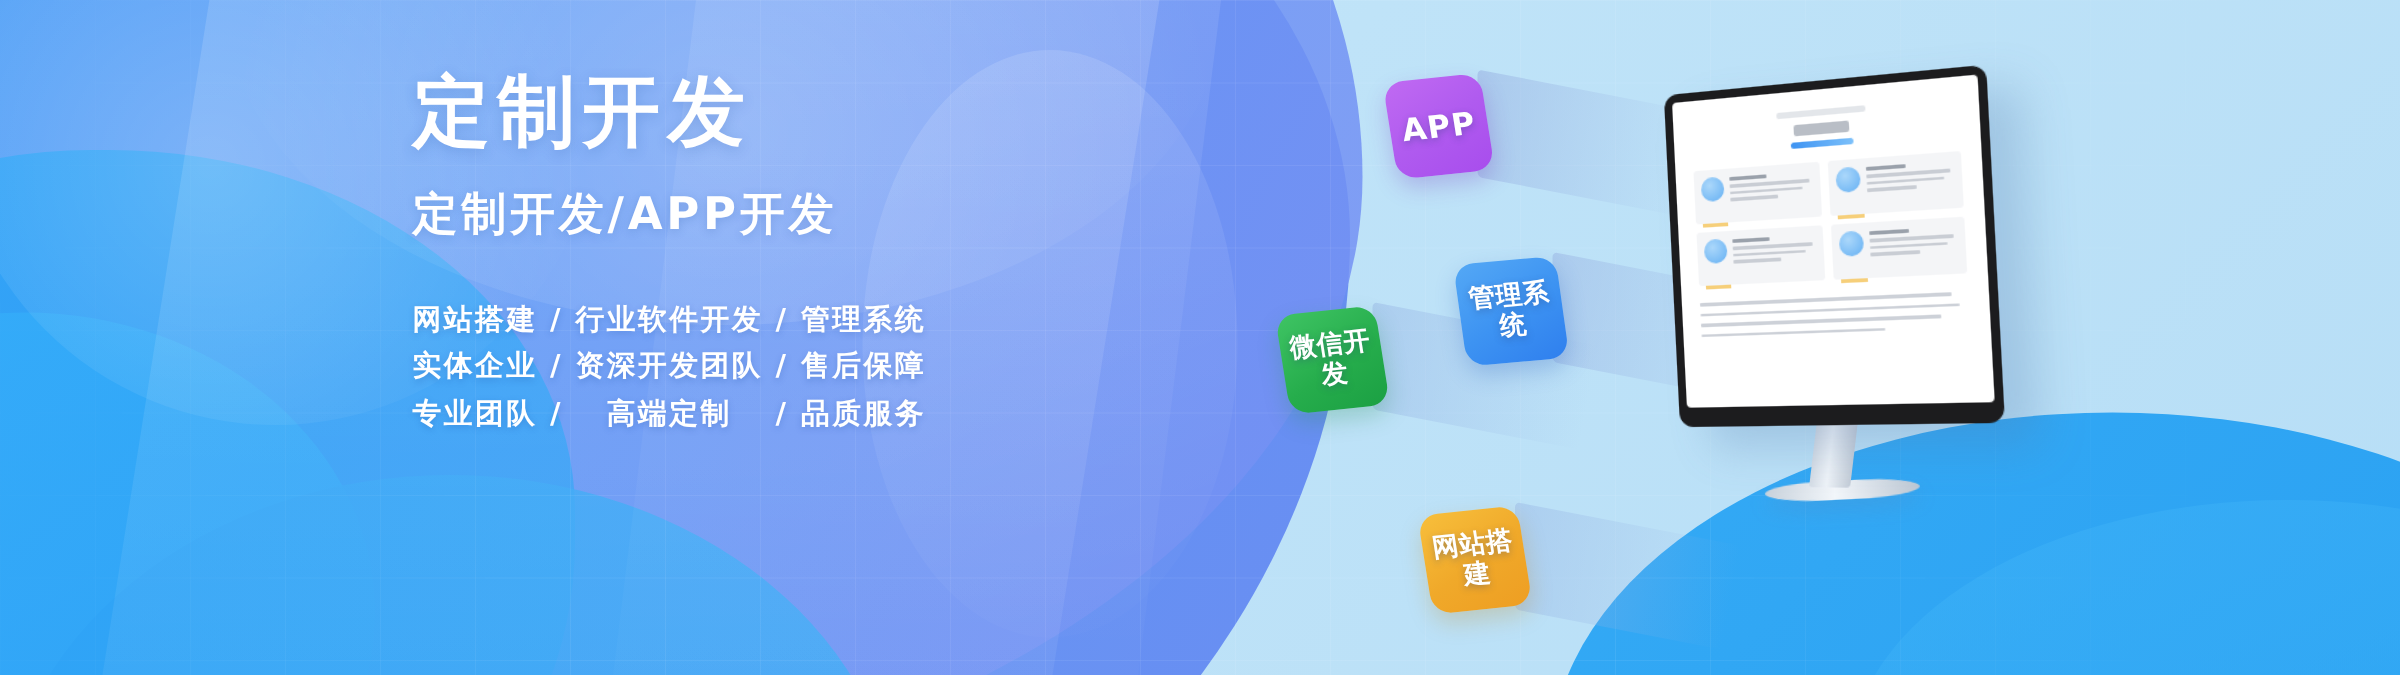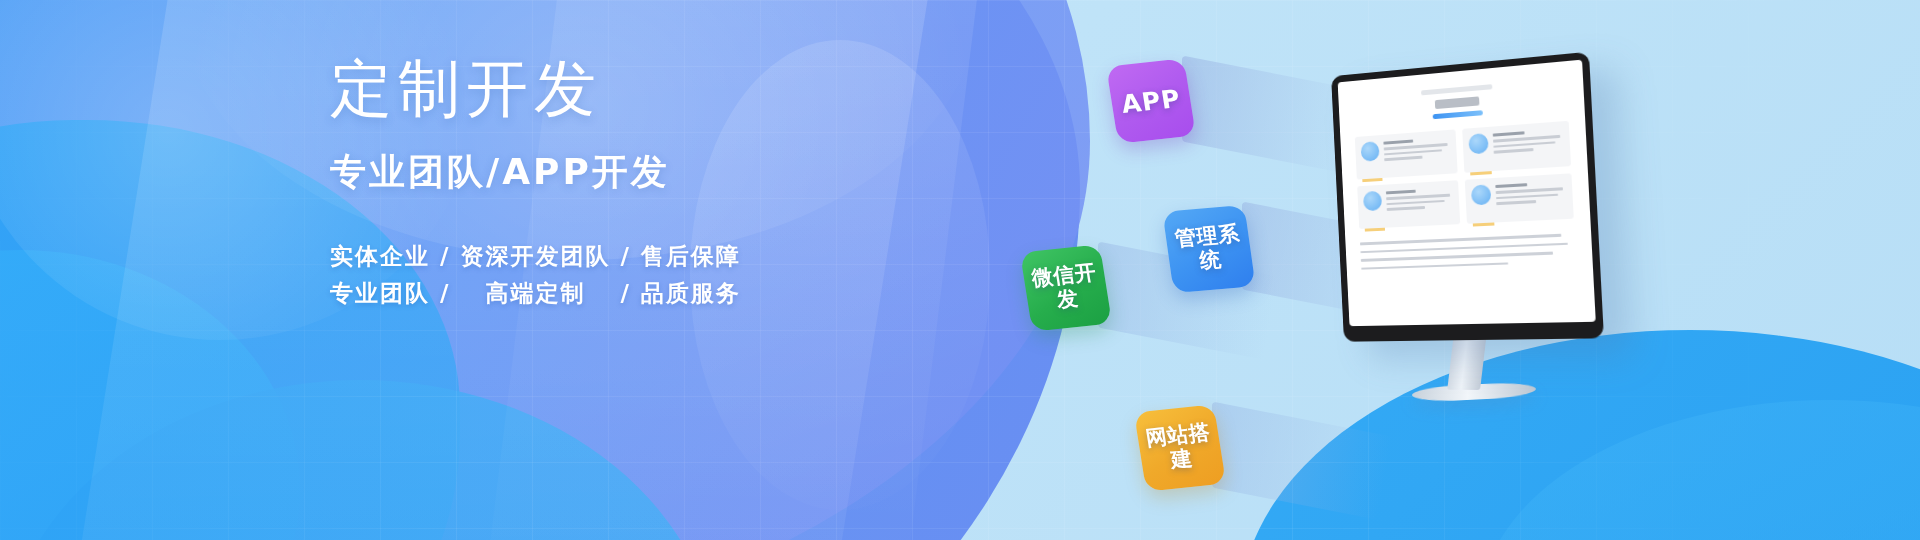--- a/index.html
+++ b/index.html
@@ -132,21 +132,21 @@
 
   
   .copy {
     position:absolute;
     left:330px; top:58px;
     width:620px;
     z-index:6;
   }
   .title {
     font-size:62px;
-    font-weight:400;
+    font-weight:700;
     color:#ffffff;
     letter-spacing:6px;
     line-height:1;
     text-shadow:0 3px 10px rgba(30,80,170,.22);
     font-family:"DejaVu Sans","Liberation Sans",sans-serif;
   }
   .subtitle {
     margin-top:34px;
     font-size:36px;
     font-weight:800;
@@ -368,22 +368,23 @@
   <div class="bg-bottom-strip"></div>
   <div class="bg-grid"></div>
   <div class="bg-pane"></div>
   <div class="bg-pane2"></div>
   <div class="bg-oval"></div>
   <div class="bg-streak-a"></div>
   <div class="bg-streak-b"></div>
 
   <div class="copy">
     <div class="title">定制开发</div>
-    <div class="subtitle">专业团队/APP开发</div>
+    <div class="subtitle">定制开发/APP开发</div>
     <div class="features">
+      <div class="feature-line">网站搭建 / 行业软件开发 / 管理系统</div>
       <div class="feature-line">实体企业 / 资深开发团队 / 售后保障</div>
       <div class="feature-line">专业团队 /　 高端定制　 / 品质服务</div>
     </div>
   </div>
 
   <div class="tag-shadow shadow-app"></div>
   <div class="tag-shadow shadow-admin"></div>
   <div class="tag-shadow shadow-wechat"></div>
   <div class="tag-shadow shadow-website"></div>
 

